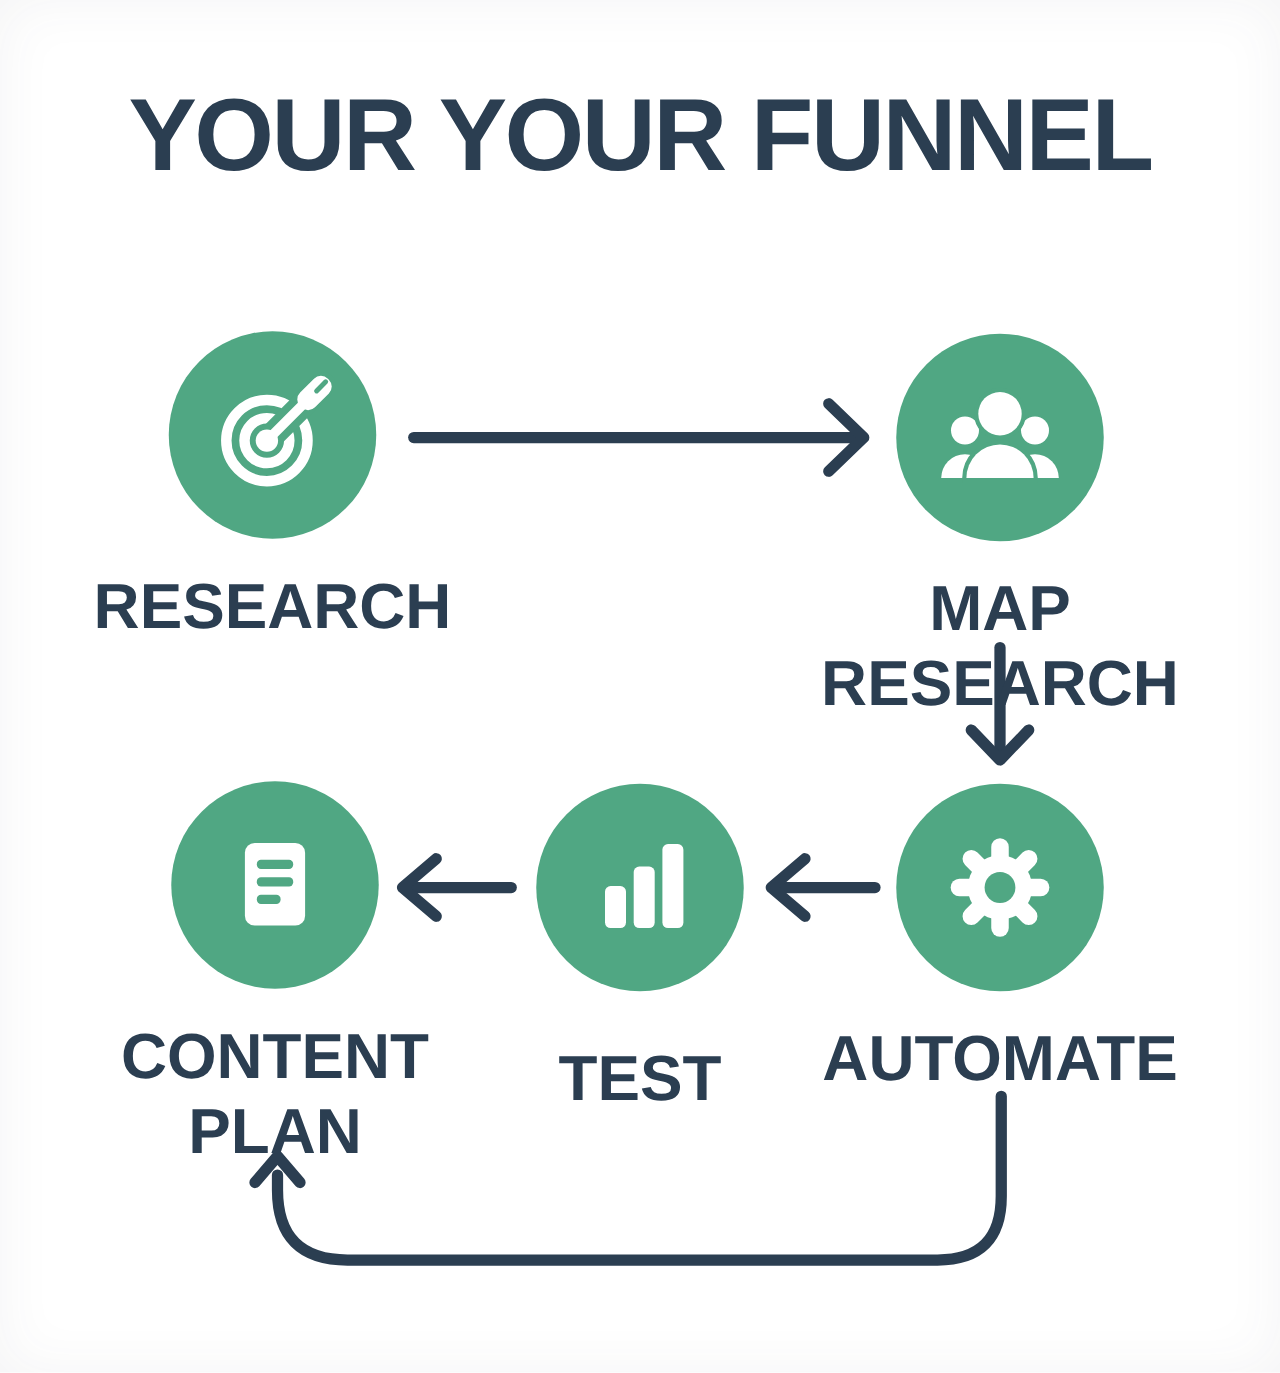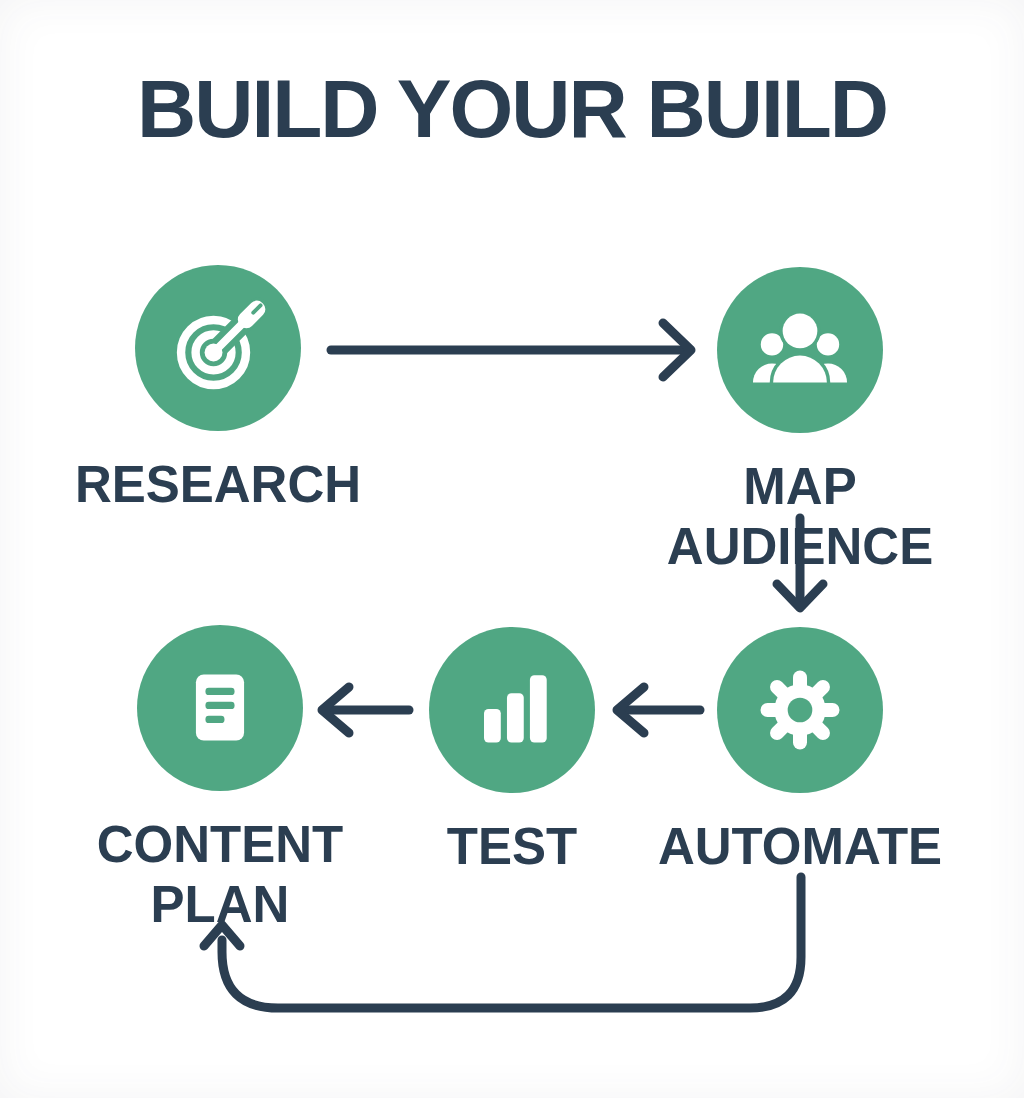--- a/index.html
+++ b/index.html
@@ -65,21 +65,21 @@
   .f-white{fill:var(--icon);}
   .f-green{fill:var(--green);}
   .s-white{stroke:var(--icon);fill:none;}
   .s-green{stroke:var(--green);fill:none;}
 </style>
 </head>
 <body>
 
 <div class="canvas">
 
-  <h1 class="title">BUILD YOUR BUILD</h1>
+  <h1 class="title">YOUR YOUR FUNNEL</h1>
 
   <svg class="connectors" viewBox="0 0 1024 1098" aria-hidden="true">
     <g>
       <path d="M331 350 H 686"></path>
       <path d="M663 323 L 691 350 L 663 377"></path>
     </g>
     <g>
       <path d="M800 518 V 603"></path>
       <path d="M777 584 L 800 608 L 823 584"></path>
     </g>
@@ -118,36 +118,36 @@
         <circle class="f-white" cx="25" cy="45" r="10"></circle>
         <path class="f-white" d="M8 79 a17 17 0 0 1 34 0 Z"></path>
         <circle class="f-white" cx="75" cy="45" r="10"></circle>
         <path class="f-white" d="M58 79 a17 17 0 0 1 34 0 Z"></path>
         <circle class="s-green" cx="50" cy="33" r="15.5" stroke-width="6"></circle>
         <path class="s-green" d="M26 79 a24 24 0 0 1 48 0 Z" stroke-width="6"></path>
         <circle class="f-white" cx="50" cy="33" r="15.5"></circle>
         <path class="f-white" d="M26 79 a24 24 0 0 1 48 0 Z"></path>
       </svg>
     </div>
-    <div class="node-label">MAP AUDIENCE</div>
+    <div class="node-label">MAP RESEARCH</div>
   </div>
 
   <div class="node" style="left:100px;top:625px;width:240px;justify-content:flex-end;">
     <div class="circle">
       <svg viewBox="0 0 100 100">
         <rect class="f-white" x="28.5" y="20" width="43" height="59" rx="7"></rect>
         <rect class="f-green" x="37" y="32" width="26" height="6.5" rx="3"></rect>
         <rect class="f-green" x="37" y="44.5" width="26" height="6.5" rx="3"></rect>
         <rect class="f-green" x="37" y="57" width="17" height="6.5" rx="3"></rect>
       </svg>
     </div>
     <div class="node-label">CONTENT PLAN</div>
   </div>
 
-  <div class="node" style="left:392px;top:627px;width:240px;">
+  <div class="node" style="left:392px;top:627px;width:240px;gap:16px;">
     <div class="circle">
       <svg viewBox="0 0 100 100">
         <rect class="f-white" x="25" y="49" width="15" height="30" rx="4"></rect>
         <rect class="f-white" x="45.5" y="35" width="15" height="44" rx="4"></rect>
         <rect class="f-white" x="66" y="19" width="15" height="60" rx="4"></rect>
       </svg>
     </div>
     <div class="node-label">TEST</div>
   </div>
 

